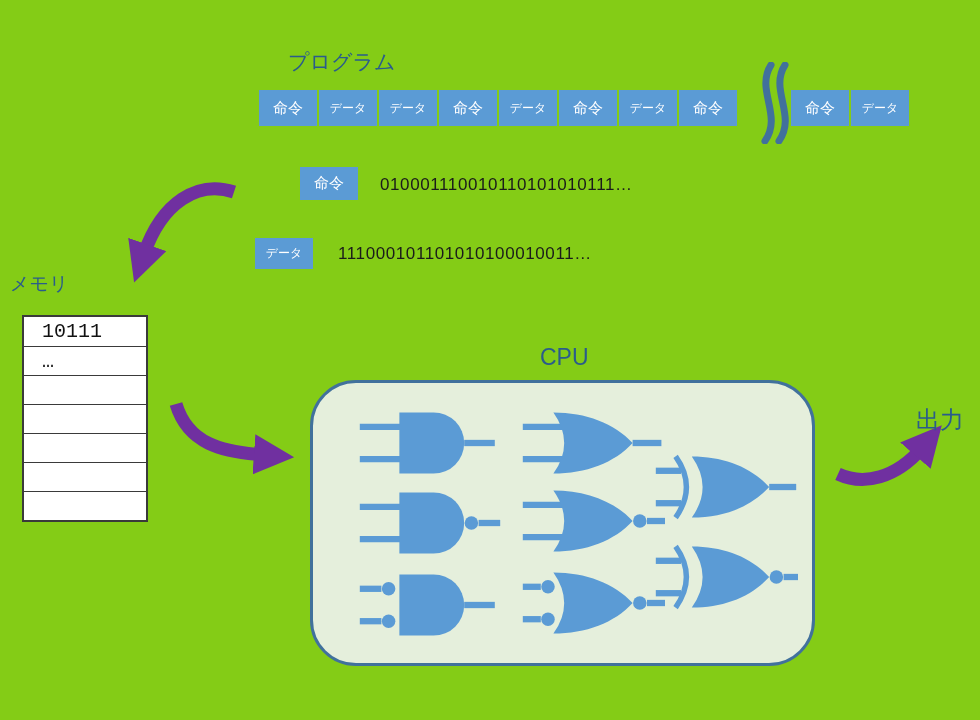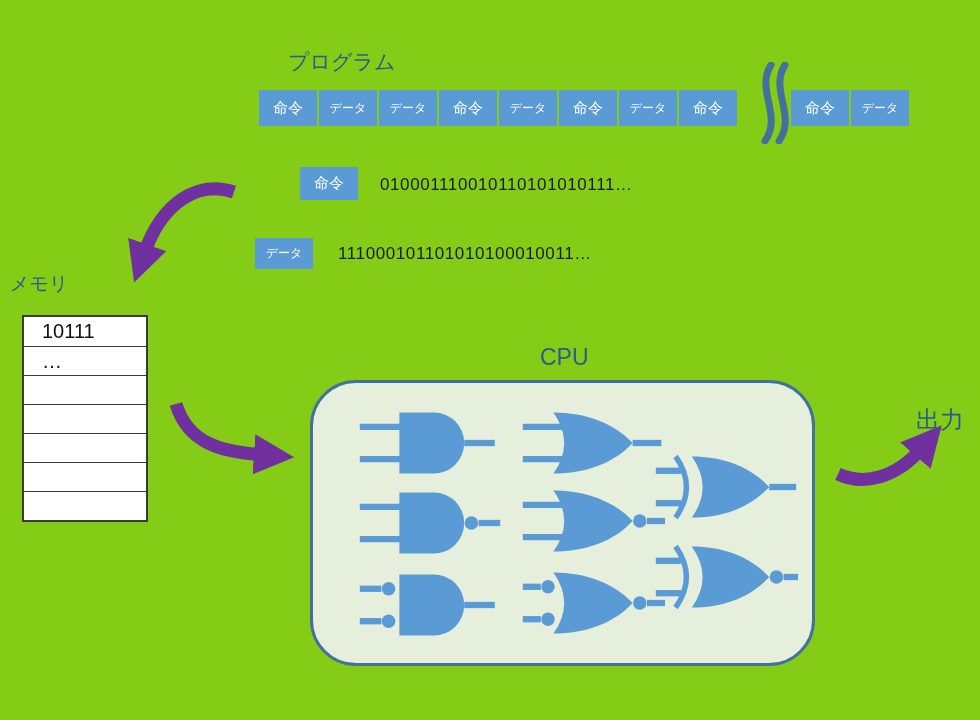--- a/index.html
+++ b/index.html
@@ -28,21 +28,21 @@
   .tag.inst{left:300px;top:167px;width:58px;height:33px;font-size:15px;}
   .tag.data{left:255px;top:238px;width:58px;height:31px;font-size:12px;}
   .bits{color:var(--bits-text);font-size:17px;letter-spacing:0.6px;white-space:nowrap;}
   .bits.b1{left:380px;top:168px;height:34px;line-height:34px;}
   .bits.b2{left:338px;top:238px;height:31px;line-height:31px;}
   
   .mem-title{left:10px;top:254px;font-size:19px;margin-top:17px;}
   .mem-table{left:22px;top:315px;width:126px;border:2px solid var(--table-border);box-sizing:border-box;background:#fff;}
   .mem-row{
     height:29px;line-height:29px;border-top:1.5px solid var(--table-border);
-    padding-left:18px;font-family:Liberation Sans, sans-serif;font-size:20px;color:#111;
+    padding-left:18px;font-family:Liberation Mono, monospace;font-size:20px;color:#111;
     box-sizing:border-box;overflow:hidden;
   }
   .mem-row:first-child{border-top:none;}
   
   .cpu-title{left:540px;top:344px;font-size:23px;}
   .cpu-box{
     left:310px;top:380px;width:505px;height:286px;background:var(--cpu-fill);
     border:3px solid var(--cpu-border);border-radius:46px;box-sizing:border-box;
   }
   .gate{position:absolute;width:150px;height:72px;color:var(--accent-blue);}

